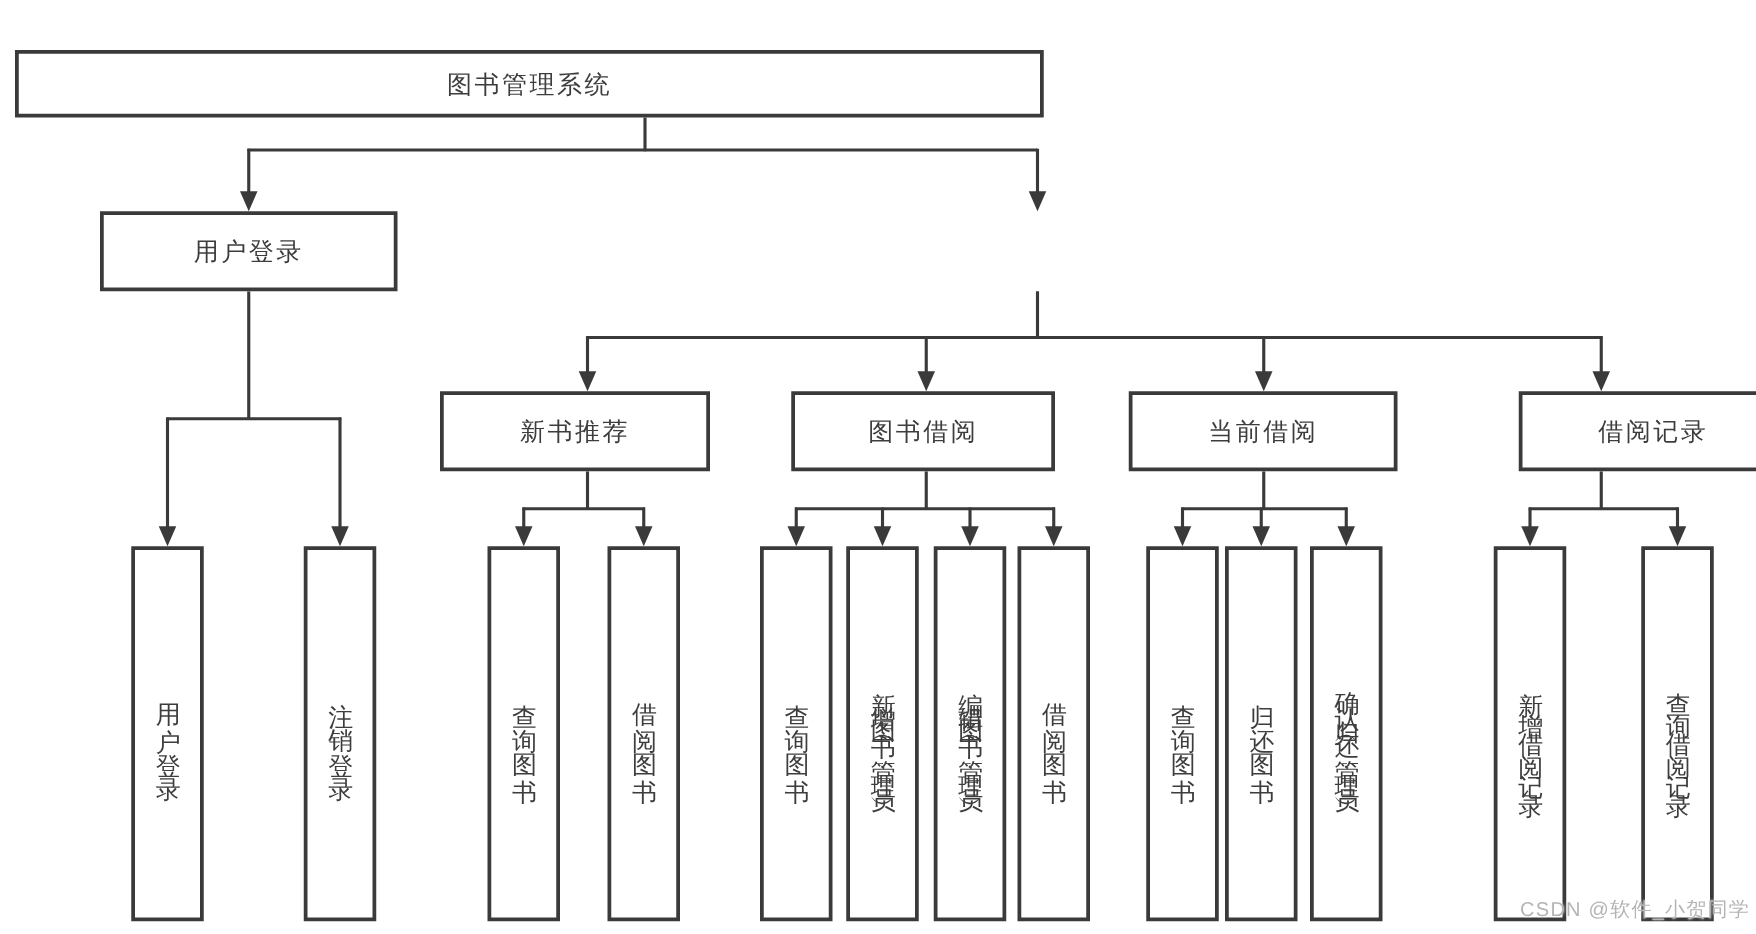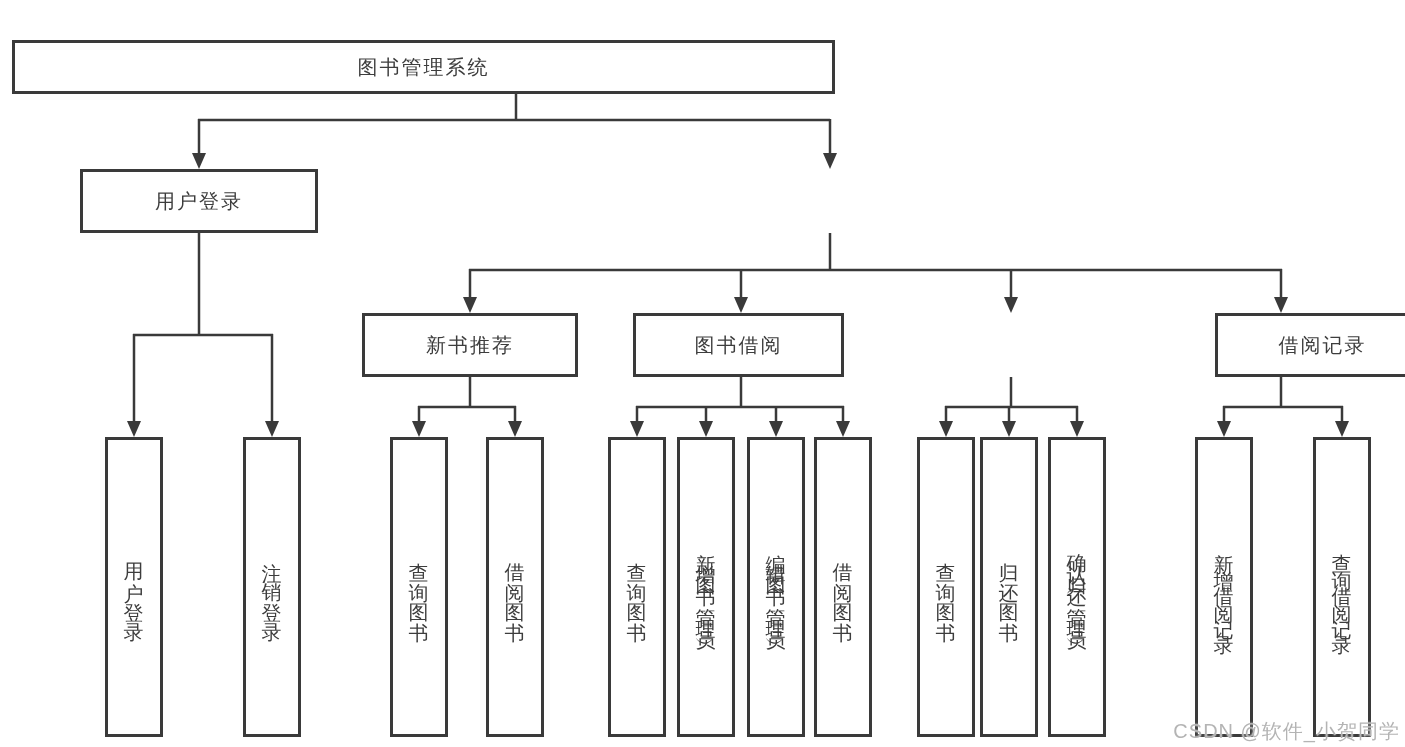--- a/index.html
+++ b/index.html
@@ -45,21 +45,21 @@
     color: #3d3d3d;
     line-height: 1;
   }
   .ls4 .vlabel { letter-spacing: 1em; }
   .ls6 .vlabel { letter-spacing: 0.82em; }
   .ls8 .vlabel { letter-spacing: 0.55em; }
   .watermark {
     position: absolute;
     top: 718px;
     right: 5px;
-    font-size: 20px;
+    font-size: 16px;
     letter-spacing: 1px;
     color: #b4b4b4;
     text-shadow: 0 0 2px #ffffff;
     z-index: 2;
     white-space: nowrap;
   }
 </style>
 </head>
 <body>
 
@@ -132,26 +132,29 @@
   </svg>
 
   <div class="node" style="left:12px; top:12px; width:823px; height:54px;margin-top:28px;">
     <span class="hlabel">图书管理系统</span>
   </div>
 
   <div class="node" style="left:80px; top:169px; width:238px; height:64px;">
     <span class="hlabel">用户登录</span>
   </div>
 
-  <div class="node" style="left:362px; top:313px; width:216px; height:64px;">
+  <div class="node" style="left:352px; top:313px; width:216px; height:64px;">
     <span class="hlabel">新书推荐</span>
   </div>
   <div class="node" style="left:633px; top:313px; width:211px; height:64px;">
     <span class="hlabel">图书借阅</span>
   </div>
+  <div class="node" style="left:903px; top:313px; width:215px; height:64px;">
+    <span class="hlabel">当前借阅</span>
+  </div>
   <div class="node" style="left:1215px; top:313px; width:215px; height:64px;">
     <span class="hlabel">借阅记录</span>
   </div>
 
   <div class="node vbox ls4" style="left:105px; top:437px; width:58px; height:300px;">
     <span class="vlabel">用户登录</span>
   </div>
   <div class="node vbox ls4" style="left:243px; top:437px; width:58px; height:300px;">
     <span class="vlabel">注销登录</span>
   </div>

